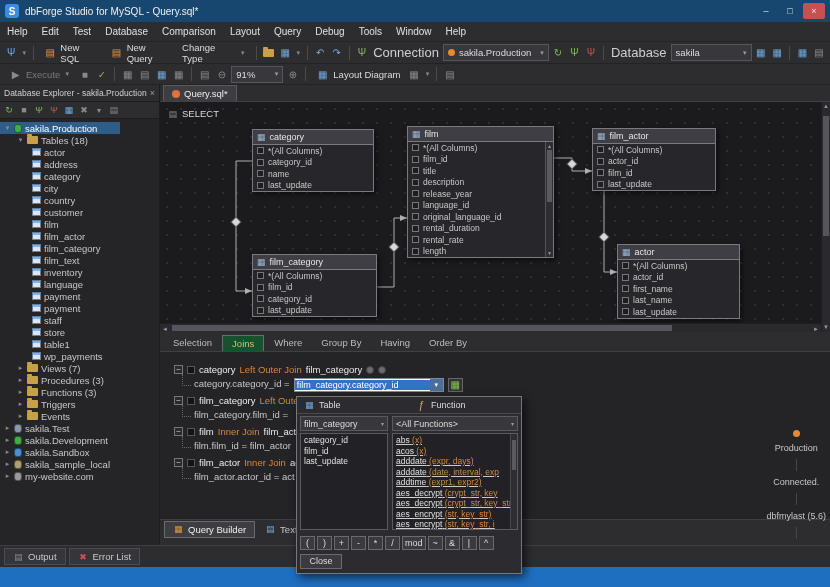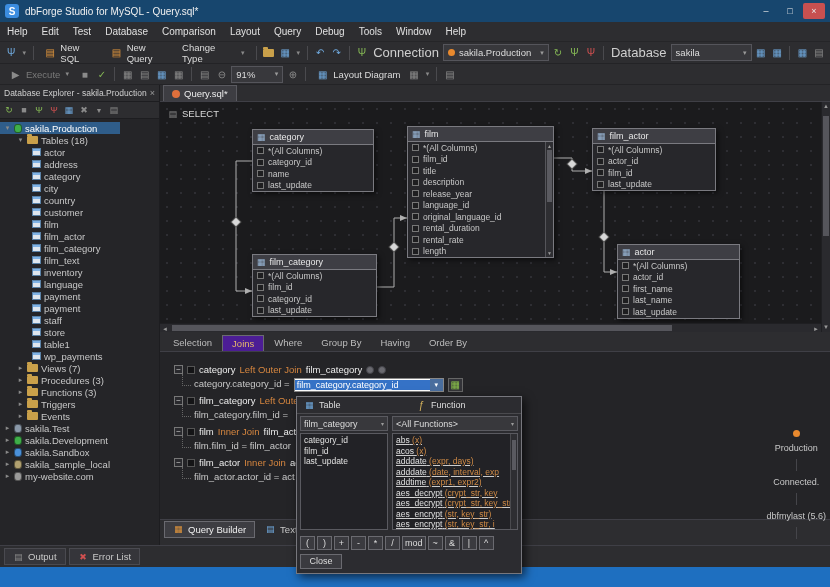--- a/index.html
+++ b/index.html
@@ -74,21 +74,21 @@
   
   .vscroll { position:absolute; right:0; top:0; width:9px; height:230px; background:#2a2a2e; border-left:1px solid #1f1f22; }
   .vscroll .th { position:absolute; left:1px; right:1px; top:14px; height:120px; background:#55555b; }
   .hscroll { position:absolute; left:0; top:221px; width:661px; height:9px; background:#2a2a2e; border-top:1px solid #1f1f22; }
   .hscroll .th { position:absolute; top:1px; bottom:1px; left:12px; width:500px; background:#55555b; }
   .sb-arr { position:absolute; font-size:6px; color:#999; line-height:9px; }
 
   
   .buildertabs { position:absolute; left:0; top:249px; width:670px; height:18px; display:flex; align-items:flex-end; gap:1px; padding-left:4px; background:#2d2d30; border-bottom:1px solid #3f3f46; }
   .btab2 { height:16px; line-height:15px; padding:0 9px; font-size:9.5px; color:#bdbdbd; }
-  .btab2.active { background:#4c1d95; border:1px solid #6a6a70; border-bottom:none; color:#e6b86a; }
+  .btab2.active { background:#14532d; border:1px solid #6a6a70; border-bottom:none; color:#e6b86a; }
 
   
   .joinspanel { position:absolute; left:0; top:267px; width:670px; height:167px; background:#242427; padding-top:10px; overflow:hidden; }
   .jrow { height:15.5px; display:flex; align-items:center; gap:4px; padding-left:14px; font-size:9.5px; }
   .jminus { width:9px; height:9px; border:1px solid #777; background:#2a2a2e; color:#ccc; font-size:8px; line-height:7px; text-align:center; flex:0 0 auto; }
   .jsq { width:8px; height:8px; background:#141416; border:1px solid #555; flex:0 0 auto; }
   .jtbl { color:#ececec; } .jtype { color:#d6863f; }
   .jdot { width:8px; height:8px; border-radius:50%; background:#6a6a70; border:1px solid #44444a; }
   .jcond { height:15.5px; display:flex; align-items:flex-start; gap:4px; padding-left:34px; font-size:9.5px; color:#c8c8c8; position:relative; }
   .jcond::before { content:""; position:absolute; left:22px; top:-4px; width:8px; height:11px; border-left:1px dotted #666; border-bottom:1px dotted #666; }

